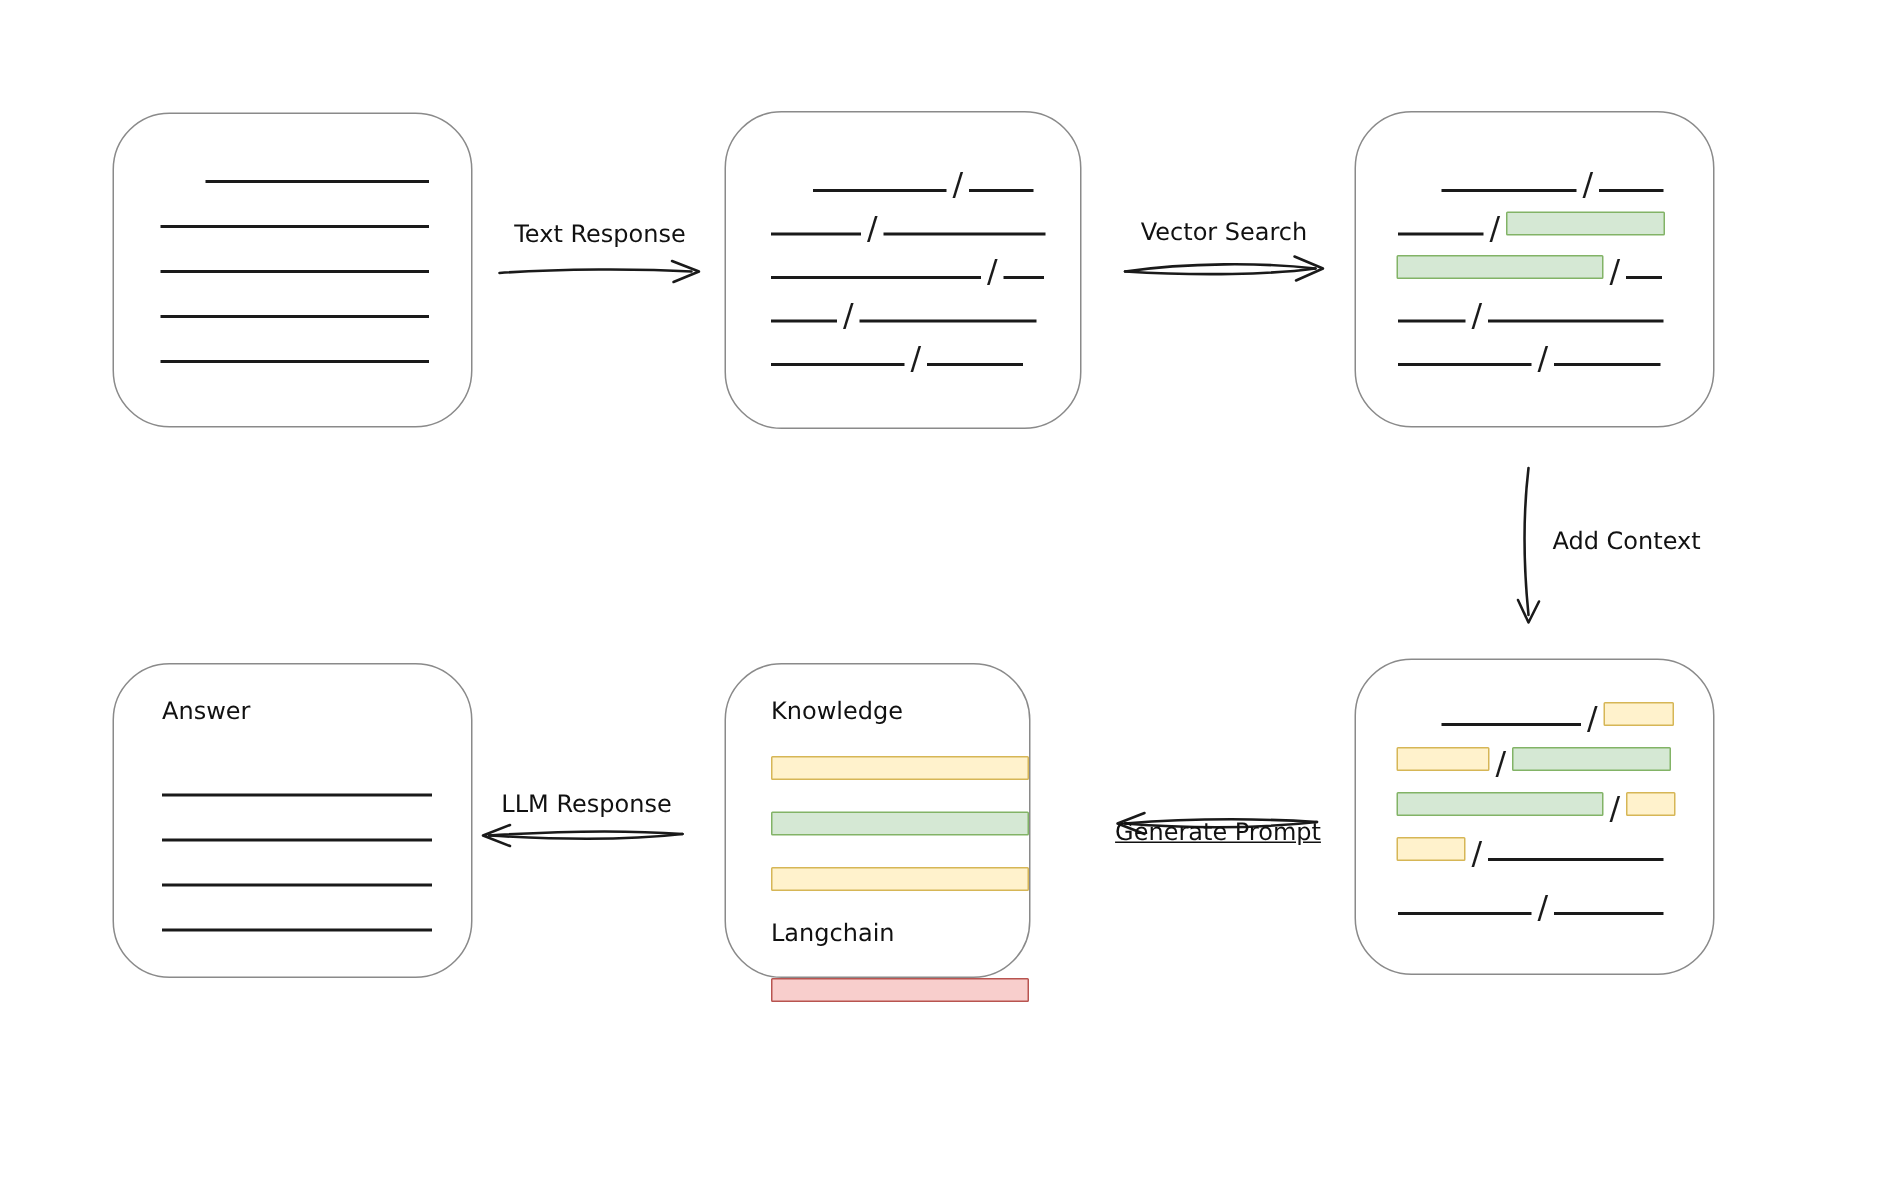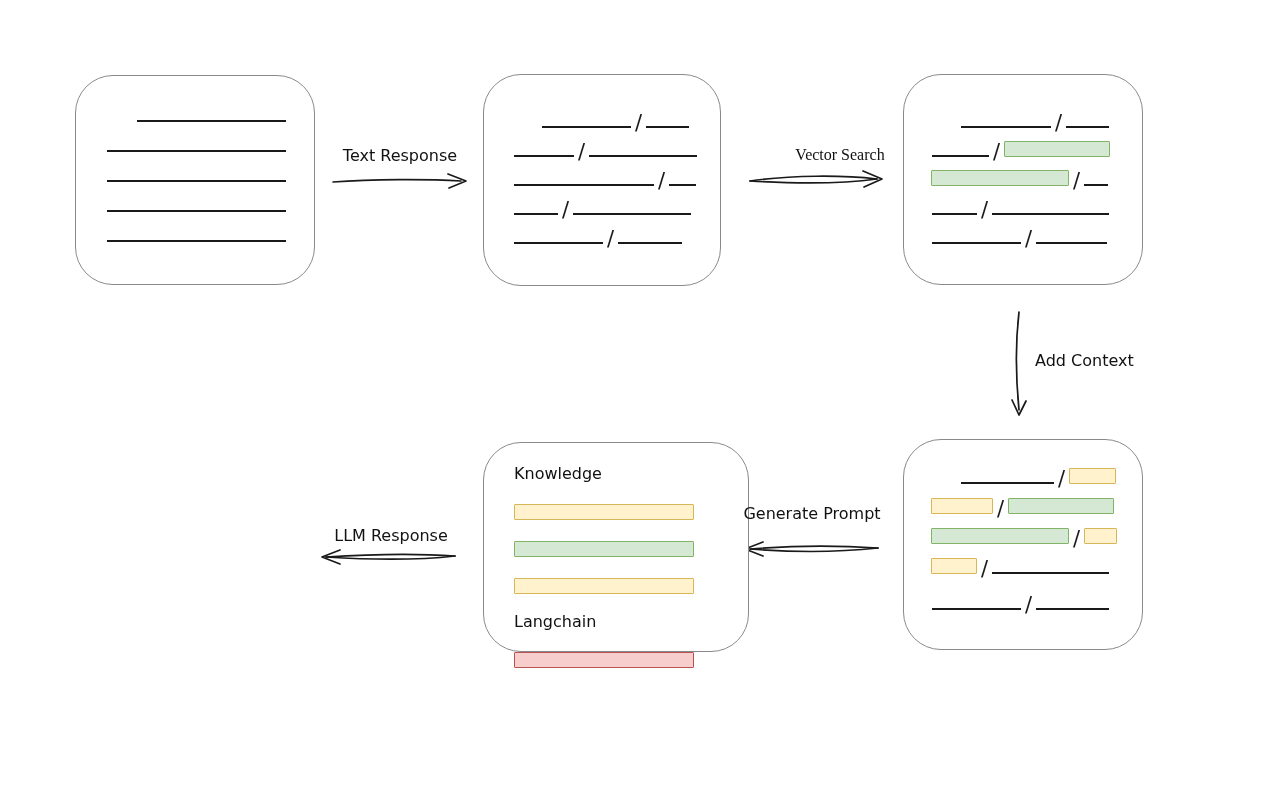--- a/index.html
+++ b/index.html
@@ -161,46 +161,63 @@
         <span class="slash">/</span>
         <div class="tline" style="width: 117px;"></div>
       </div>
       <div class="row" style="padding-left: 28px; margin-top: 6px;">
         <div class="tline" style="width: 89px;"></div>
         <span class="slash">/</span>
         <div class="tline" style="width: 73px;"></div>
       </div>
     </div>
 
-  <div class="box" style="left:483px;top:442px;width:266px;height:210px;padding-top:23px;row-gap:13px;gap:20px;">
+  <div class="box" style="left:483px;top:442px;width:204px;height:210px;padding-top:23px;row-gap:13px;gap:20px;">
       <div class="row" style="padding-left: 30px;">
         <span class="rowlabel">Knowledge</span>
       </div>
       <div class="row" style="padding-left: 30px;">
         <div class="bar yellow" style="width: 180px;"></div>
       </div>
       <div class="row" style="padding-left: 30px;">
         <div class="bar green" style="width: 180px;"></div>
       </div>
       <div class="row" style="padding-left: 30px;">
         <div class="bar yellow" style="width: 180px;"></div>
       </div>
       <div class="row" style="padding-left: 30px;">
         <span class="rowlabel">Langchain</span>
       </div>
       <div class="row" style="padding-left: 30px;">
         <div class="bar red" style="width: 180px;"></div>
       </div>
     </div>
 
+  <div class="box" style="left:75px;top:442px;width:240px;height:210px;padding-top:23px;row-gap:13px;">
+      <div class="row" style="padding-left: 32px;">
+        <span class="rowlabel">Answer</span>
+      </div>
+      <div class="row" style="padding-left: 32px; margin-top: 18px;">
+        <div class="tline" style="width: 180px;"></div>
+      </div>
+      <div class="row" style="padding-left: 32px;">
+        <div class="tline" style="width: 180px;"></div>
+      </div>
+      <div class="row" style="padding-left: 32px;">
+        <div class="tline" style="width: 180px;"></div>
+      </div>
+      <div class="row" style="padding-left: 32px;">
+        <div class="tline" style="width: 180px;"></div>
+      </div>
+    </div>
 
   <div class="alabel" style="left:333px;top:147px;width:134px;">Text Response</div>
 
-  <div class="alabel" style="left:770px;top:146px;width:140px;font-family:Liberation Serif, serif;">Vector Search</div>
+  <div class="alabel" style="left:746px;top:146px;width:140px;">Vector Search</div>
 
   <div class="alabel" style="left:1035px;top:352px;text-align:center;">Add Context</div>
 
-  <div class="alabel" style="left:738px;top:505px;width:148px;">Generate Prompt</div>
+  <div class="alabel" style="left:738px;top:546px;width:148px;text-decoration:underline;">Generate Prompt</div>
 
   <div class="alabel" style="left:324px;top:527px;width:134px;">LLM Response</div>
 
 
 </div>
 
 </body></html>

